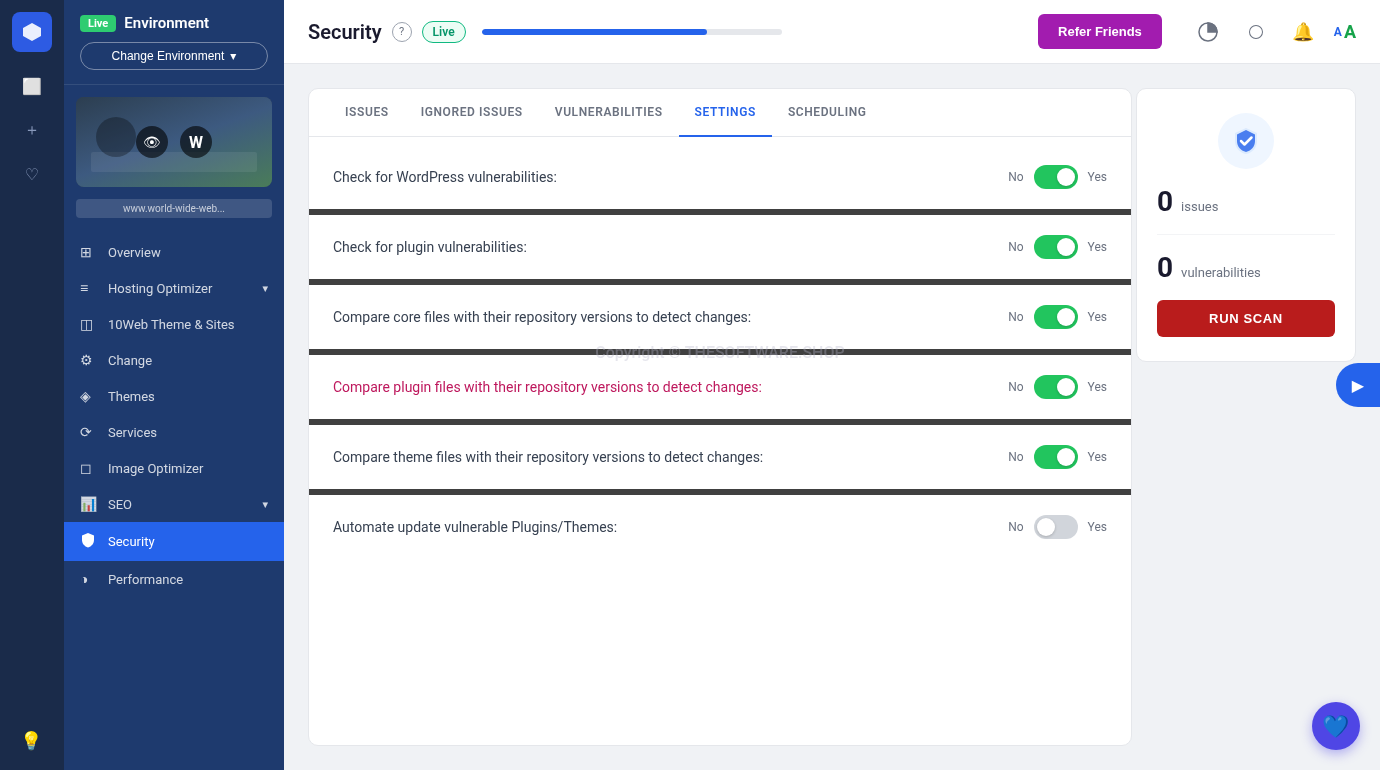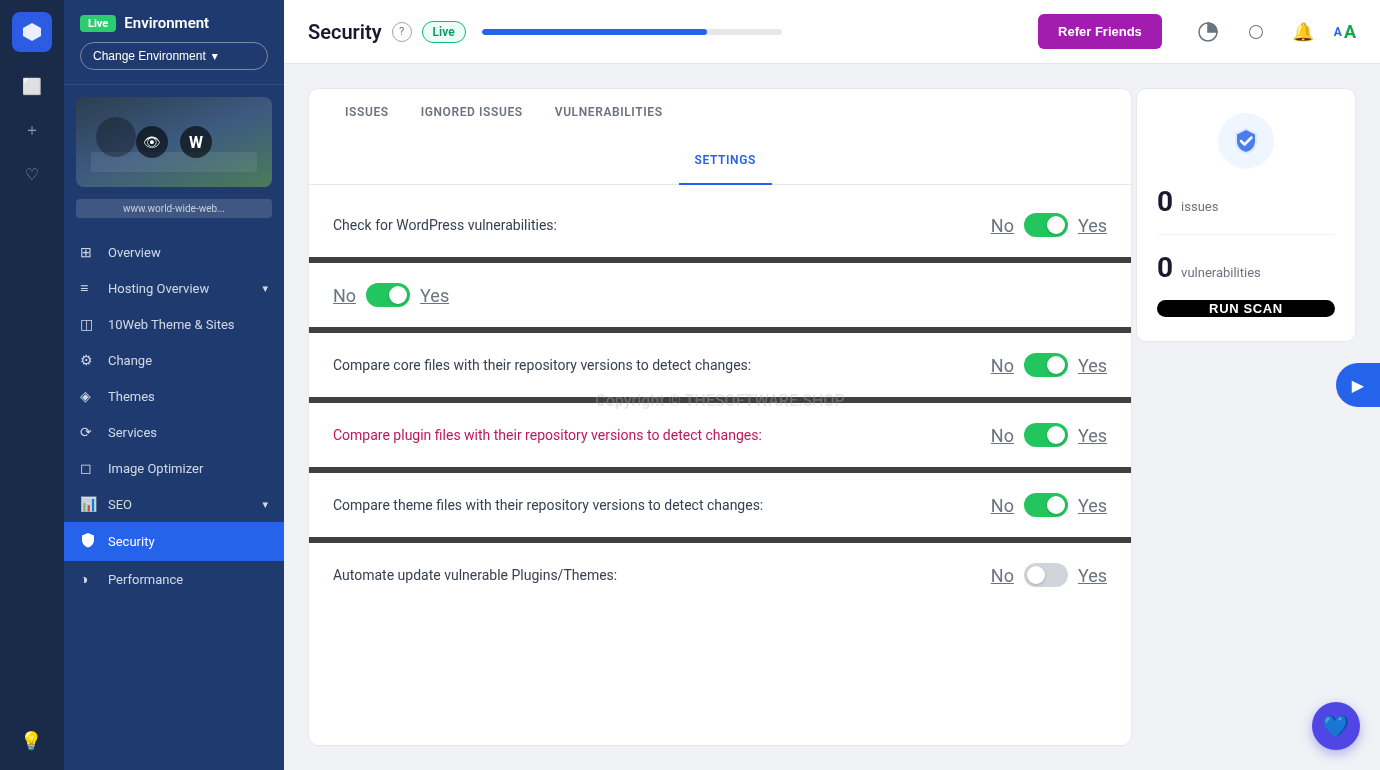--- a/index.html
+++ b/index.html
@@ -59,21 +59,21 @@
     }
     .change-env-btn {
       width: 100%;
       border: 1px solid rgba(255,255,255,0.4);
       background: transparent;
       color: white;
       padding: 6px 12px;
       border-radius: 20px;
       font-size: 12px;
       cursor: pointer;
-      display: flex; align-items: center; gap: 6px;
+      display: flex; align-items: center; justify-content: center; gap: 6px;
     }
     .site-thumbnail {
       margin: 12px;
       border-radius: 8px;
       overflow: hidden;
       position: relative;
       height: 90px;
       background: linear-gradient(135deg, #2c3e50, #34495e);
     }
     .thumb-overlay {
@@ -207,21 +207,20 @@
       font-weight: 600;
       color: #6b7280;
       letter-spacing: 0.05em;
       cursor: pointer;
       border-bottom: 2px solid transparent;
       margin-bottom: -1px;
     }
     .tab-item.active {
       color: #2563eb;
       border-bottom-color: #2563eb;
-      margin-top: 48px;
     }
 
     
     .settings-list { padding: 8px 0; }
     .setting-row {
       display: flex;
       align-items: center;
       padding: 20px 24px;
       border-bottom: 6px solid #404040;
     }
@@ -229,21 +228,21 @@
     .setting-label {
       flex: 1;
       font-size: 14px;
       color: #374151;
     }
     .setting-label.link-style { color: #be185d; }
     .toggle-group {
       display: flex; align-items: center; gap: 10px;
     }
     .toggle-label {
-      font-size: 18px; color: #6b7280; text-decoration: underline;
+      font-size: 12px; color: #6b7280;
     }
     .toggle-switch {
       width: 44px; height: 24px;
       border-radius: 12px;
       position: relative;
       cursor: pointer;
       transition: background 0.2s;
     }
     .toggle-switch.on { background: #22c55e; }
     .toggle-switch.off { background: #d1d5db; }
@@ -289,25 +288,25 @@
     .stat-number {
       font-size: 28px; font-weight: 700; color: #1a1a2e;
     }
     .stat-label {
       font-size: 13px; color: #6b7280;
     }
     .divider { width: 100%; height: 1px; background: #f3f4f6; }
 
     .run-scan-btn {
       width: 100%;
-      background: #000000;
+      background: #b91c1c;
       color: white;
       border: none;
-      padding: 1px;
-      border-radius: 12px;
+      padding: 11px;
+      border-radius: 6px;
       font-size: 13px;
       font-weight: 700;
       letter-spacing: 0.05em;
       cursor: pointer;
     }
 
     
     .play-float {
       position: fixed;
       right: 0;
@@ -395,21 +394,21 @@
   </div>
   <div class="site-url-bar">www.world-wide-web...</div>
 
   <nav class="nav-section">
     <div class="nav-item">
       <span class="nav-icon">⊞</span>
       <span>Overview</span>
     </div>
     <div class="nav-item">
       <span class="nav-icon">≡</span>
-      <span>Hosting Overview</span>
+      <span>Hosting Optimizer</span>
       <span class="nav-chevron">▾</span>
     </div>
     <div class="nav-item">
       <span class="nav-icon">◫</span>
       <span>10Web Theme &amp; Sites</span>
     </div>
     <div class="nav-item">
       <span class="nav-icon">⚙</span>
       <span>Change</span>
     </div>
@@ -480,37 +479,39 @@
 
   <div class="content-area">
 
     <div class="main-panel">
 
       <div class="tabs-bar">
         <div class="tab-item">ISSUES</div>
         <div class="tab-item">IGNORED ISSUES</div>
         <div class="tab-item">VULNERABILITIES</div>
         <div class="tab-item active">SETTINGS</div>
+        <div class="tab-item">SCHEDULING</div>
       </div>
 
       <div class="settings-list" style="position:relative;">
         <div class="watermark">Copyright © THESOFTWARE.SHOP</div>
 
         <div class="setting-row">
           <span class="setting-label">Check for WordPress vulnerabilities:</span>
           <div class="toggle-group">
             <span class="toggle-label">No</span>
             <div class="toggle-switch on">
               <div class="toggle-thumb"></div>
             </div>
             <span class="toggle-label">Yes</span>
           </div>
         </div>
 
         <div class="setting-row">
+          <span class="setting-label">Check for plugin vulnerabilities:</span>
           <div class="toggle-group">
             <span class="toggle-label">No</span>
             <div class="toggle-switch on">
               <div class="toggle-thumb"></div>
             </div>
             <span class="toggle-label">Yes</span>
           </div>
         </div>
 
         <div class="setting-row">

